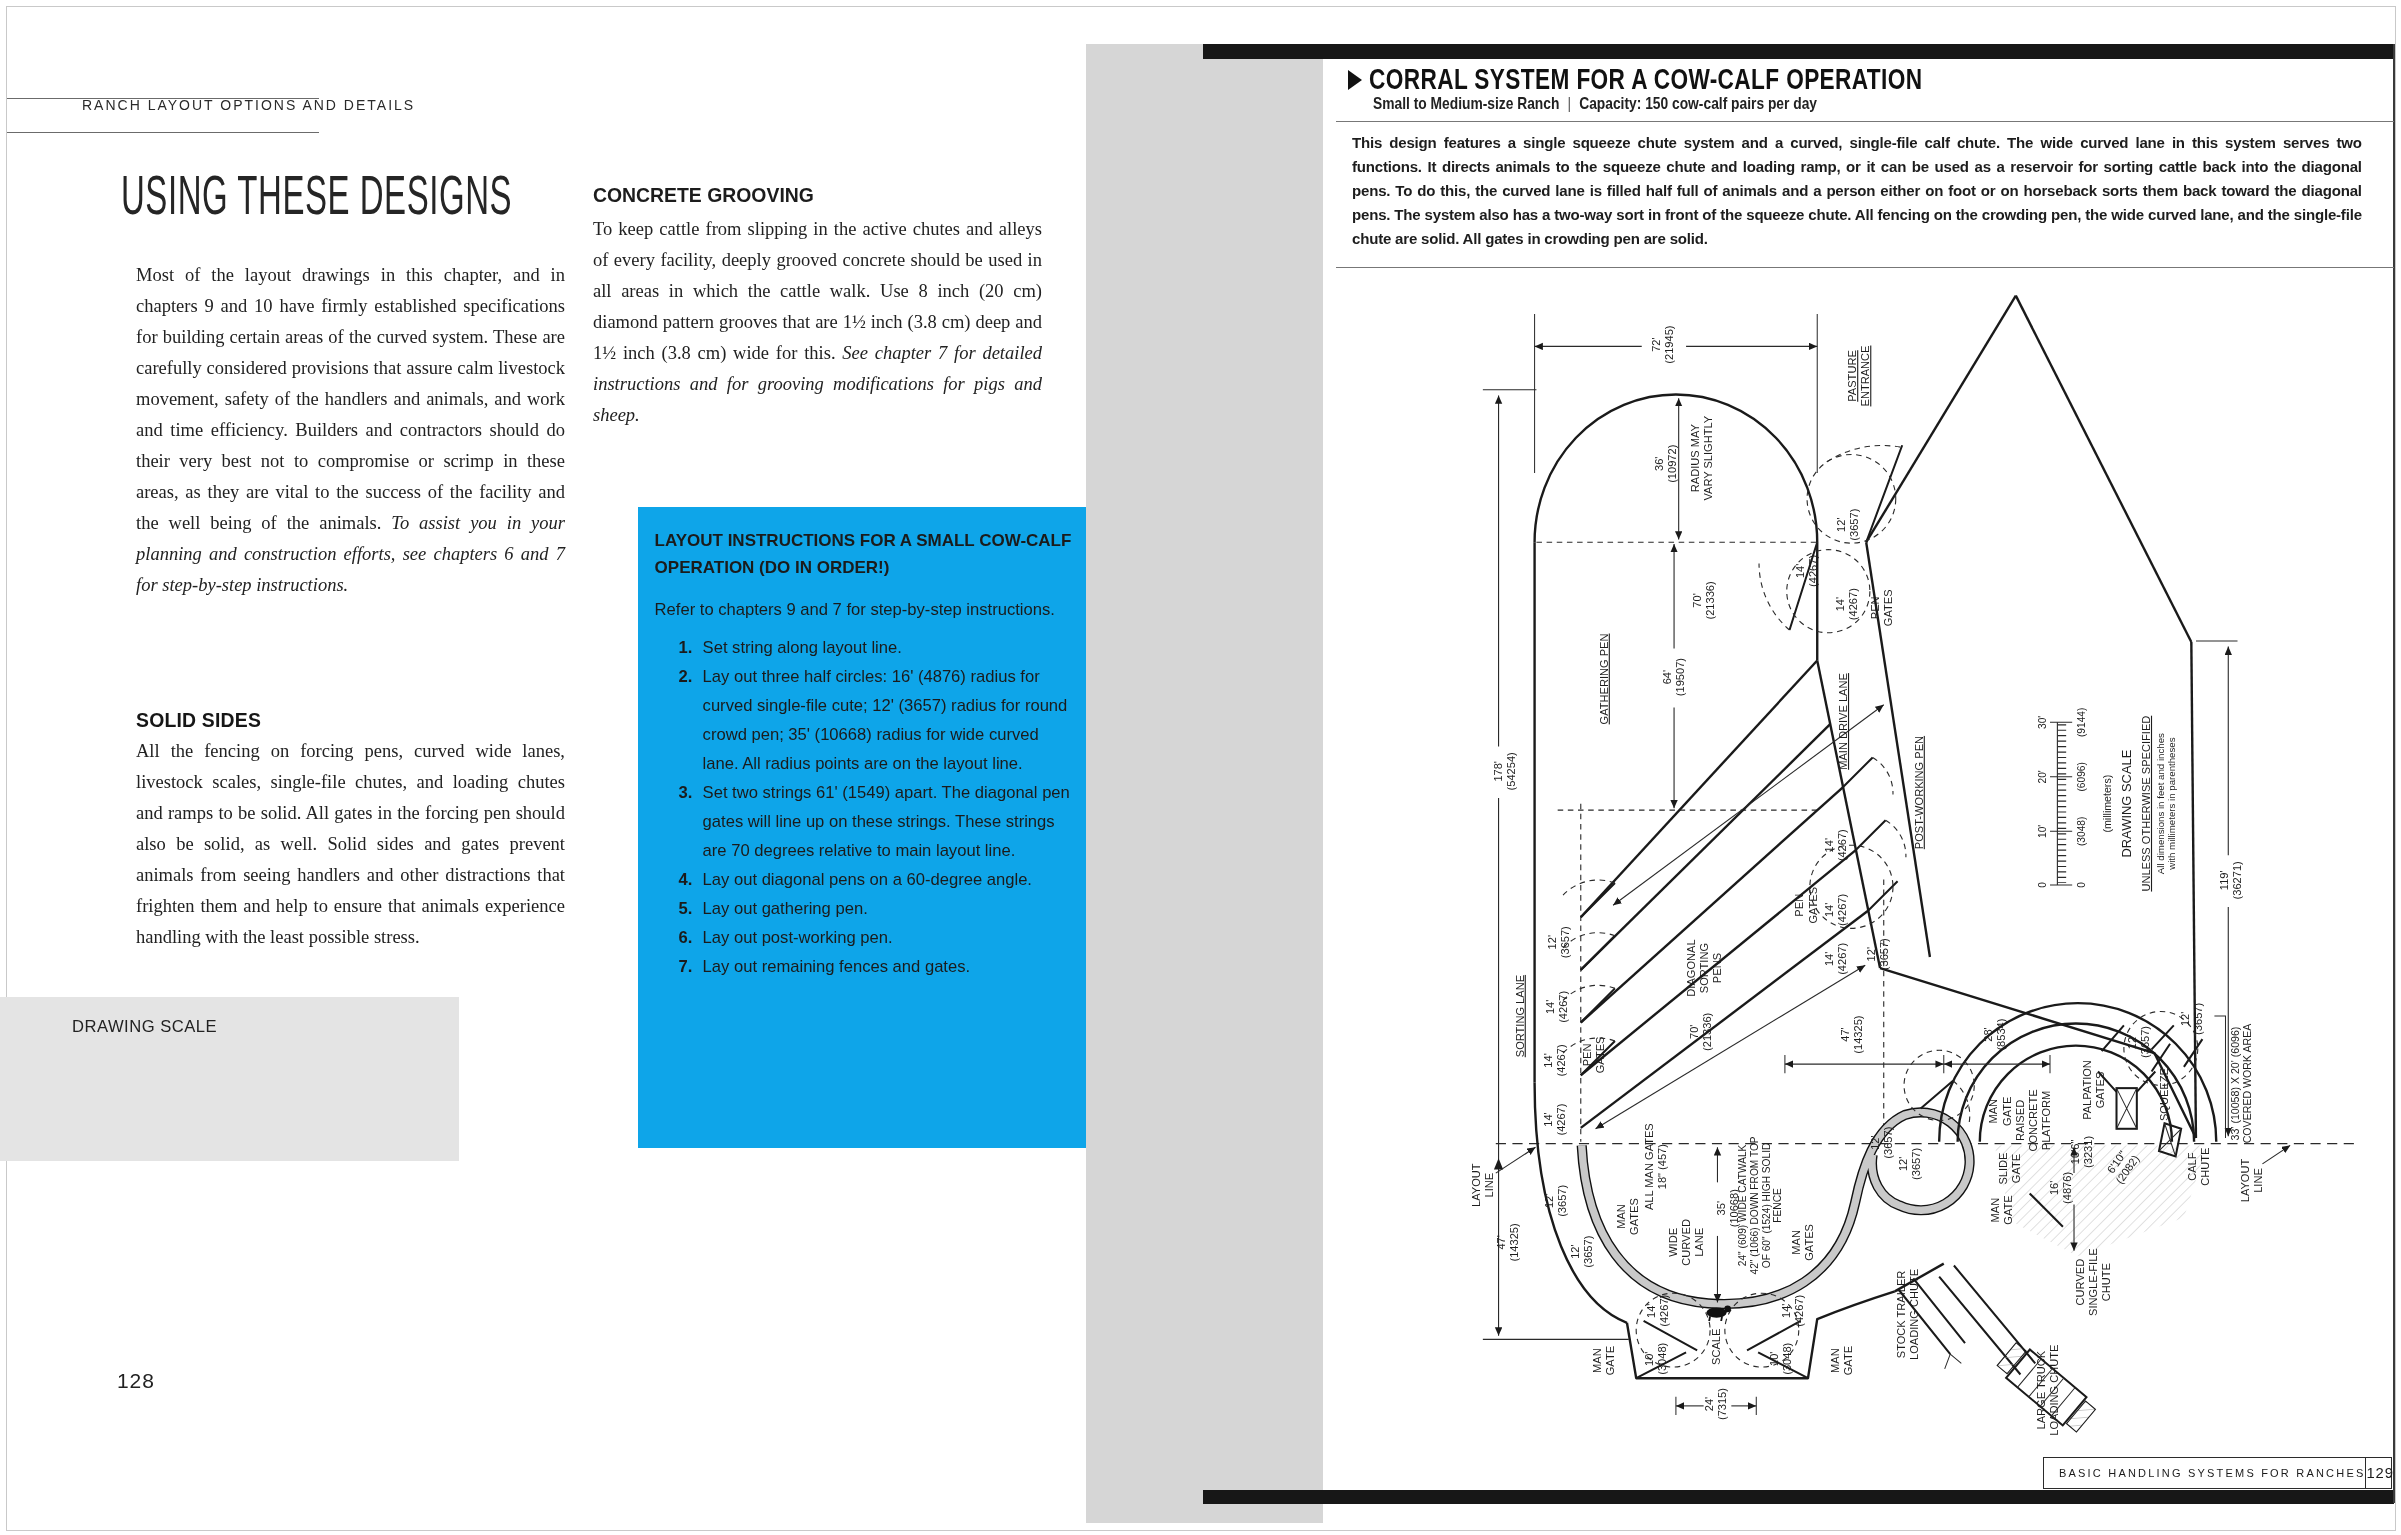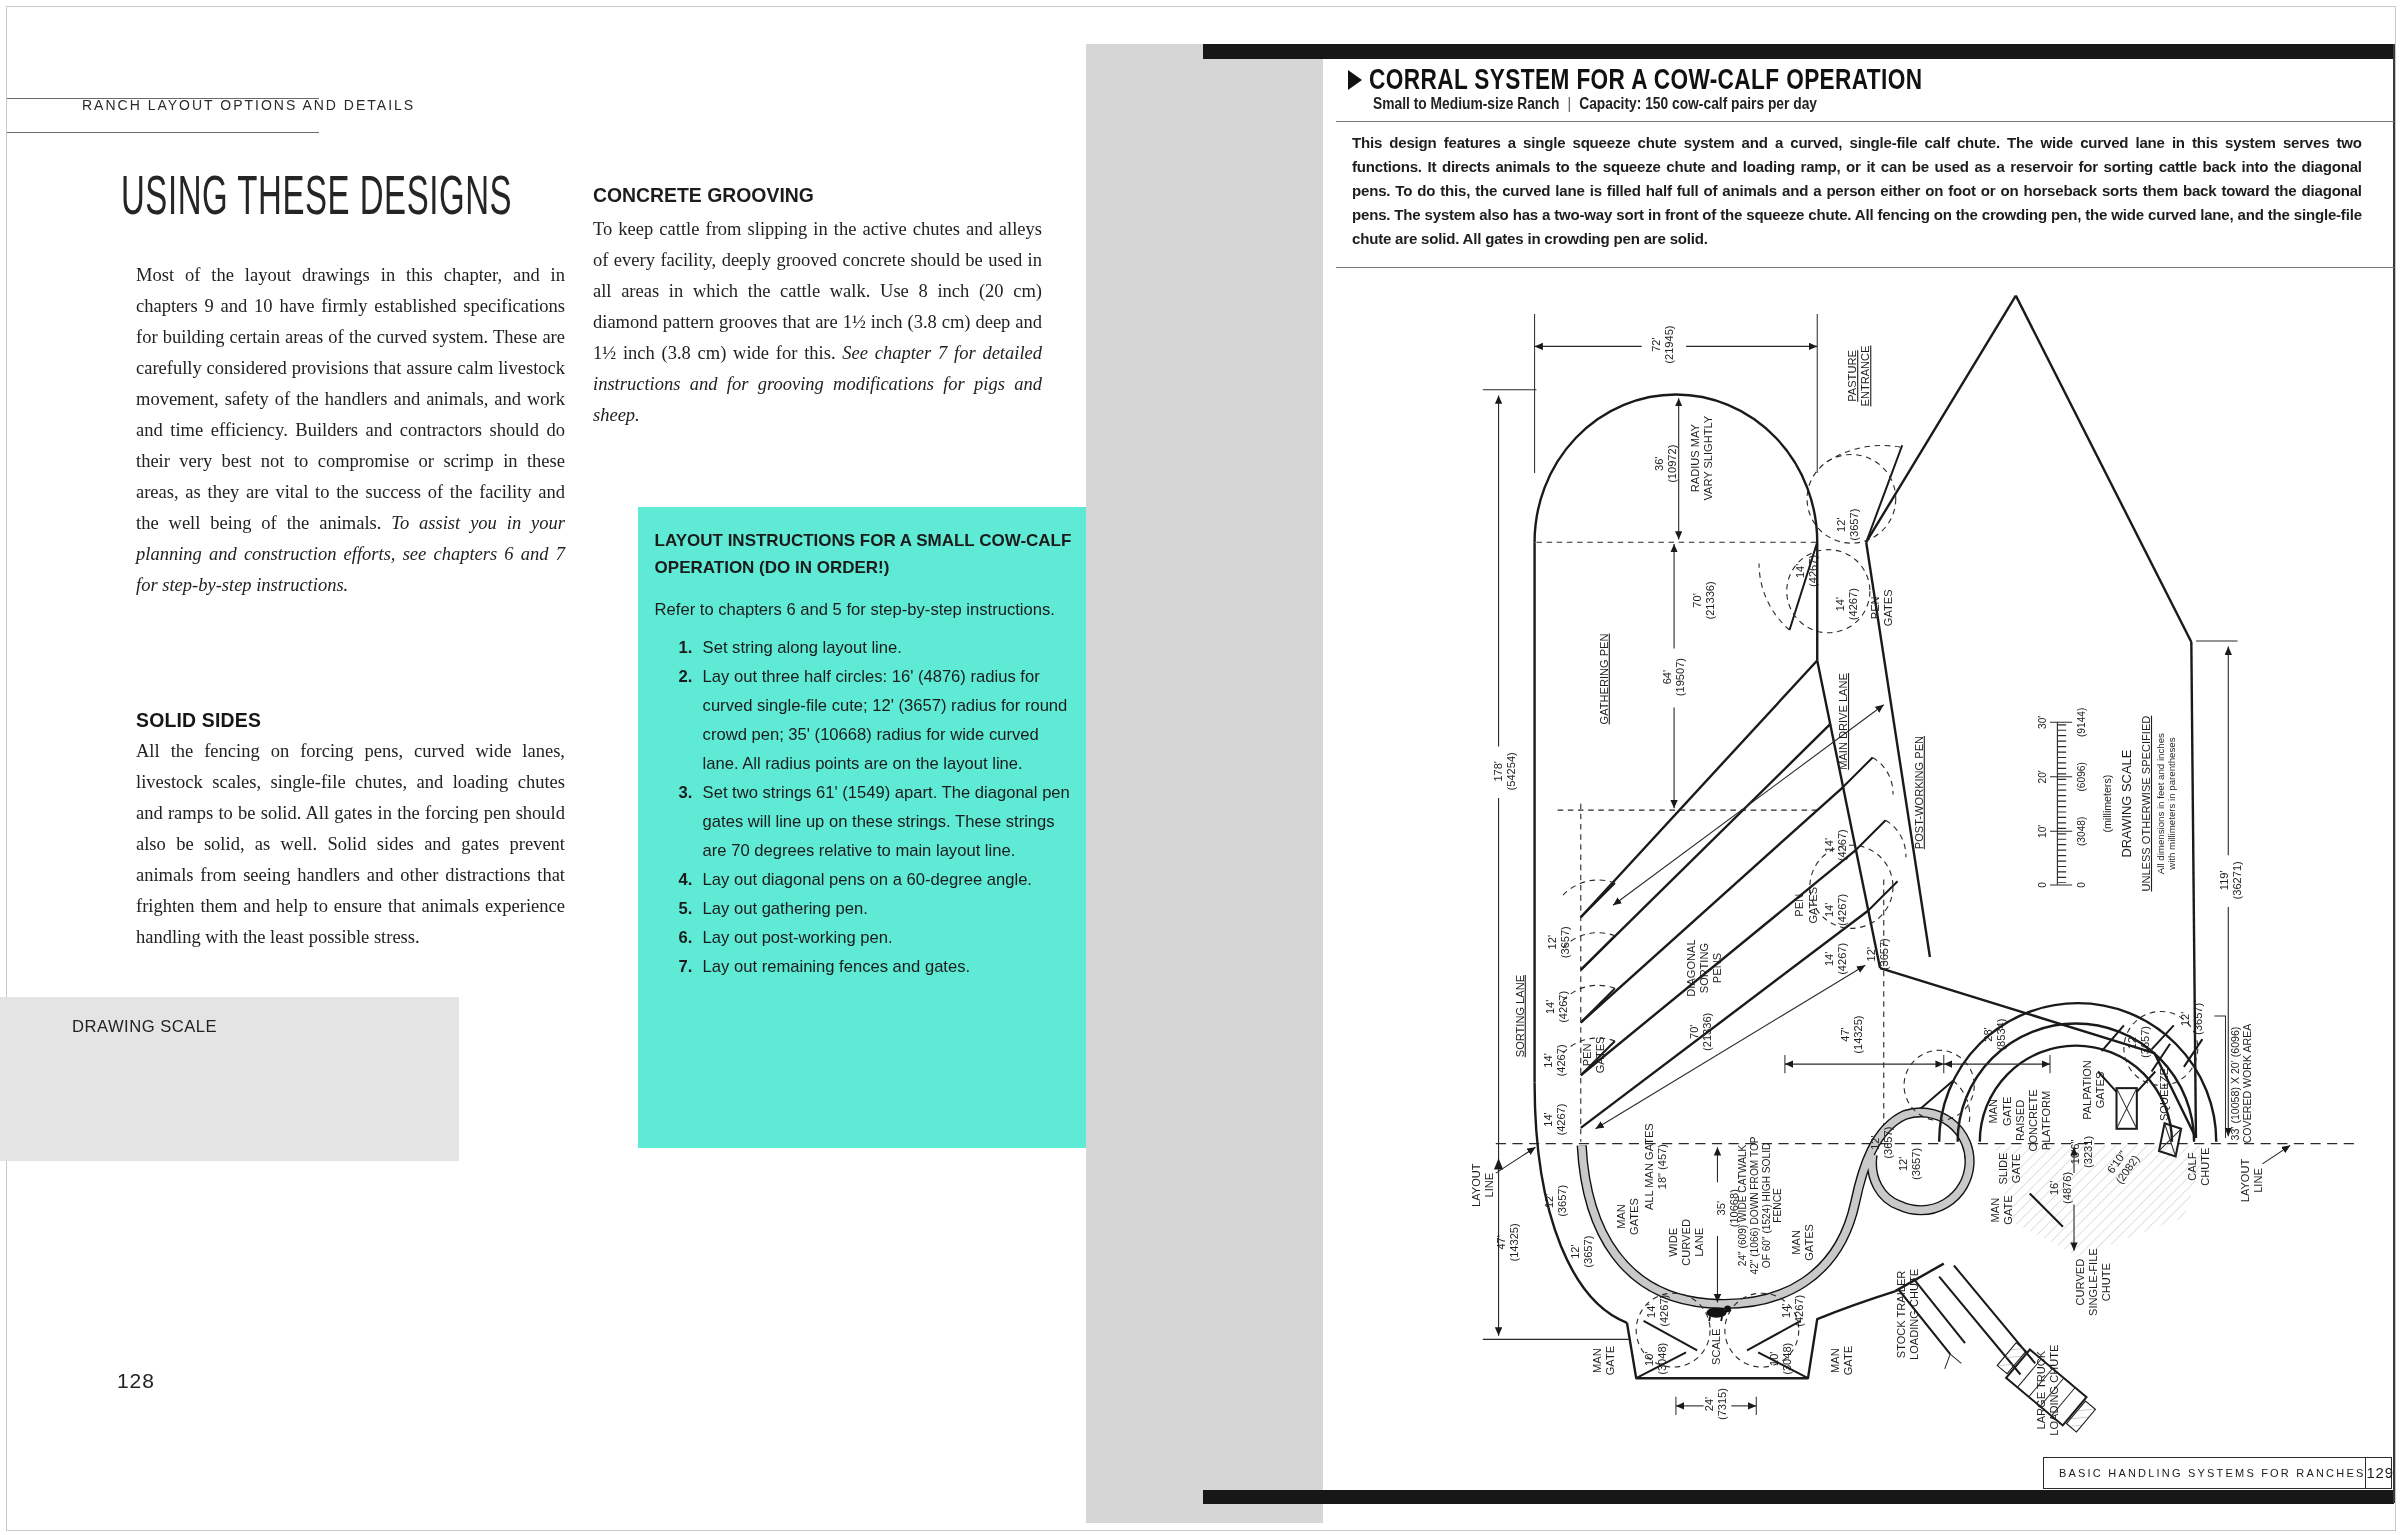--- a/index.html
+++ b/index.html
@@ -19,21 +19,21 @@
   .col1{position:absolute;left:136px;top:260px;width:429px;}
   .subhead{position:absolute;font-size:19.4px;font-weight:700;letter-spacing:0.2px;color:#161616;}
   .col1b{position:absolute;left:136px;top:736px;width:429px;}
   .dscale{position:absolute;left:0px;top:997px;width:459px;height:164px;background:#e4e4e4;}
   .dscale .in{position:absolute;left:72px;top:14.8px;width:369px;font-size:16px;line-height:30.5px;color:#222;}
   .dscale .h{font-size:16.6px;letter-spacing:0.5px;margin-bottom:3.7px;}
   .pnum{position:absolute;left:117px;top:1369px;font-size:21px;letter-spacing:0.9px;color:#222;}
   .col2{position:absolute;left:593px;top:184px;width:449px;}
   .col2 .h{font-family:"Liberation Sans",sans-serif;font-size:19.4px;font-weight:700;margin:0 0 7.4px 0;}
   
-  .instr{position:absolute;left:638px;top:507px;width:448px;height:641px;background:#5eead4;}
+  .instr{position:absolute;left:638px;top:507px;width:448px;height:641px;background:#0ea5e9;}
   .instr .in{position:absolute;left:16.6px;top:20.3px;width:417px;font-size:16.6px;line-height:28px;color:#1b1b1b;}
   .instr .t{font-weight:700;font-size:17px;line-height:27px;margin-bottom:14.8px;}
   .instr .intro{margin-bottom:9.2px;}
   .instr ol{margin:0;padding:0 0 0 48px;list-style:none;counter-reset:it;}
   .instr li{counter-increment:it;position:relative;line-height:29px;}
   .instr li::before{content:counter(it) ".";position:absolute;left:-24px;font-weight:700;}
   
   .gutter{position:absolute;left:1086px;top:44px;width:237px;height:1479px;background:#d6d6d6;}
   .topbar{position:absolute;left:1203px;top:44px;width:1191px;height:14.8px;background:#171717;}
   .botbar{position:absolute;left:1203px;top:1490px;width:1191px;height:14px;background:#171717;}
@@ -97,21 +97,21 @@
 <div class="pnum">128</div>
 
 <div class="col2">
   <div class="h">CONCRETE GROOVING</div>
   <div class="serif"><span>To keep cattle from slipping in the active chutes and alleys of every facility, deeply grooved concrete should be used in all areas in which the cattle walk. Use 8 inch (20 cm) diamond pattern grooves that are 1½ inch (3.8 cm) deep and 1½ inch (3.8 cm) wide for this. </span><i>See chapter 7 for detailed instructions and for grooving modifications for pigs and sheep.</i></div>
 </div>
 
 <div class="instr">
   <div class="in">
     <div class="t">LAYOUT INSTRUCTIONS FOR A SMALL COW-CALF OPERATION (DO IN ORDER!)</div>
-    <div class="intro">Refer to chapters 6 and 5 for step-by-step instructions.</div>
+    <div class="intro">Refer to chapters 9 and 7 for step-by-step instructions.</div>
     <ol id="instr-list">
         <li>Set string along layout line.</li>
         <li>Lay out three half circles: 16' (4876) radius for curved single-file cute; 12' (3657) radius for round crowd pen; 35' (10668) radius for wide curved lane. All radius points are on the layout line.</li>
         <li>Set two strings 61' (1549) apart. The diagonal pen gates will line up on these strings. These strings are 70 degrees relative to main layout line.</li>
         <li>Lay out diagonal pens on a 60-degree angle.</li>
         <li>Lay out gathering pen.</li>
         <li>Lay out post-working pen.</li>
         <li>Lay out remaining fences and gates.</li>
       </ol>
   </div>

